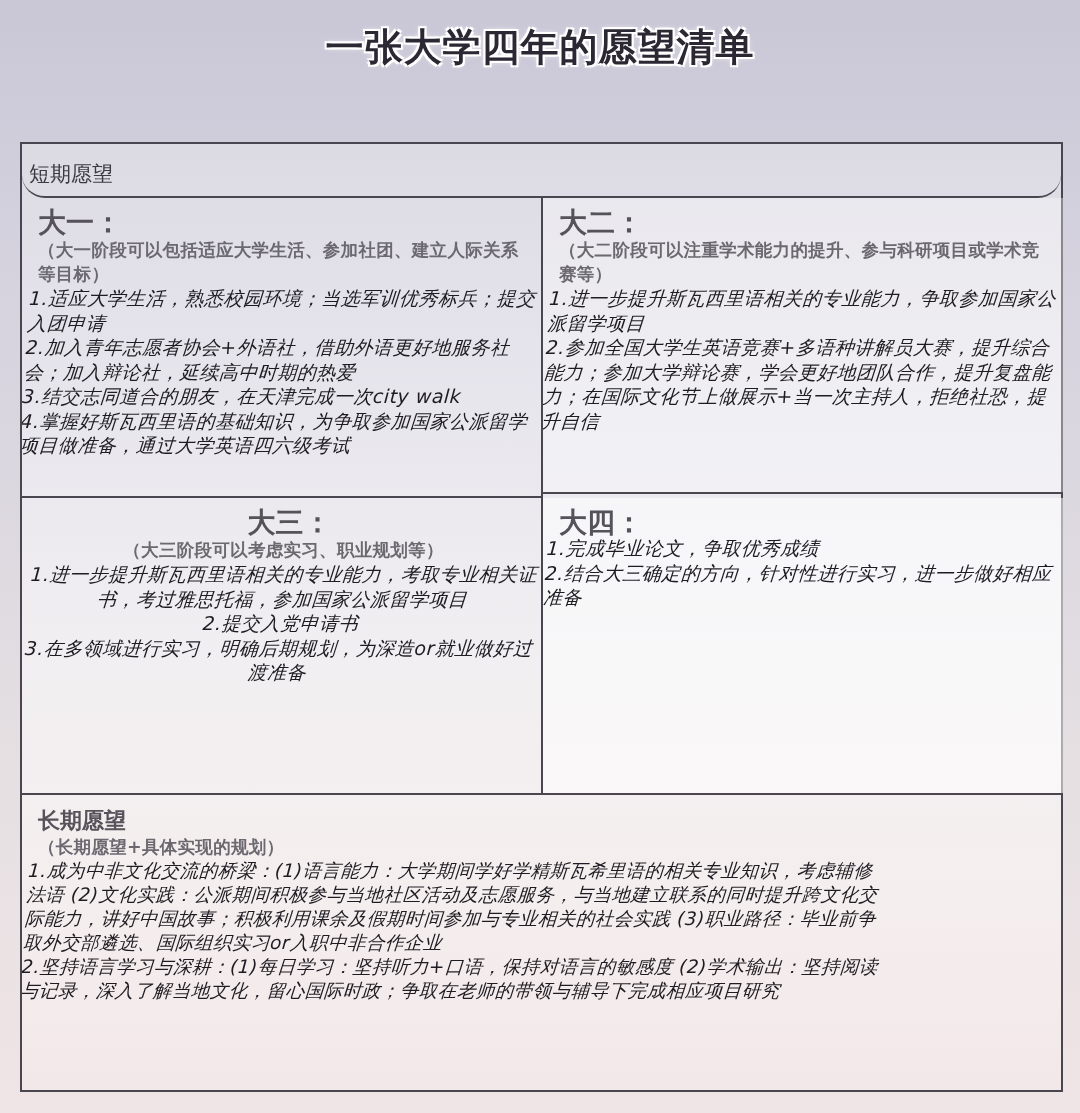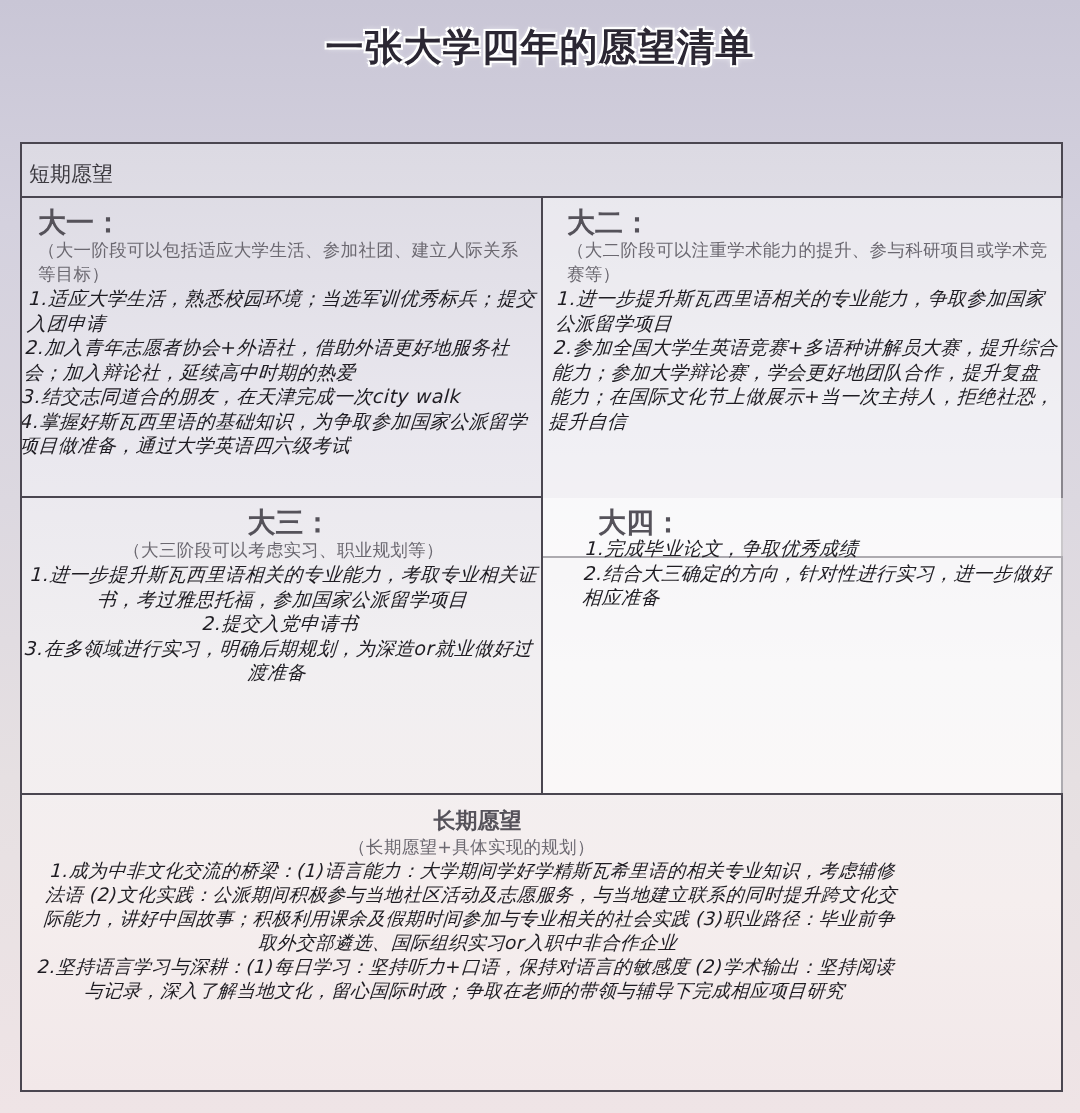--- a/index.html
+++ b/index.html
@@ -16,36 +16,36 @@
   }
   .sheet {
     position:absolute; left:20px; top:142px; width:1043px; height:950px;
     border:2px solid #4a4650; box-sizing:border-box;
     background: linear-gradient(180deg, #dcdae3 0%, #e9e7ee 30%, #f1eff1 55%, #f5eeee 80%, #f2e8e9 100%);
   }
   .hdr {
     position:absolute; left:0; top:0; right:0; height:54px;
     border-bottom:2px solid #4a4650;
     font-family: "DejaVu Serif", serif; font-size:21px; color:#3c3a40;
-    padding:16px 0 0 7px; box-sizing:border-box;
+    padding:16px 0 0 7px; box-sizing:border-box;border-radius:23px;
   }
   .cell { position:absolute; box-sizing:border-box; overflow:hidden; }
   .c1 { left:0; top:54px; width:521px; height:300px; border-right:2px solid #4a4650; border-bottom:2px solid #4a4650; }
-  .c2 { left:521px; top:54px; width:520px; height:360px; border-bottom:2px solid #4a4650;padding-left:8px; }
+  .c2 { left:521px; top:54px; width:520px; height:296px; border-bottom:2px solid #4a4650; }
   .c3 { left:0; top:354px; width:521px; height:297px; border-right:2px solid #4a4650; border-bottom:2px solid #4a4650;text-align:center; }
-  .c4 { left:521px; top:354px; width:520px; height:297px; border-bottom:2px solid #4a4650; background:rgba(255,255,255,0.55);padding-left:39px; }
-  .c5 { left:13px; top:651px; width:869px; height:295px;text-align:center; }
+  .c4 { left:521px; top:354px; width:520px; height:297px; border-bottom:2px solid #4a4650; background:rgba(255,255,255,0.55); }
+  .c5 { left:0; top:651px; width:869px; height:295px; }
   .c2 { background:rgba(255,255,255,0.35); }
   .yr {
     font-family: "DejaVu Serif", serif; font-size:28px; color:#55525a; font-weight:bold;
     margin:12px 0 0 16px; line-height:26px;
   }
   .hint {
     font-family: "DejaVu Sans", sans-serif; font-size:17.5px; color:#6b6870;
-    margin:2px 12px 0 16px; line-height:24px; letter-spacing:0.3px;
+    margin:2px 12px 0 16px; line-height:24px; letter-spacing:0.3px;font-weight:bold;
   }
   .hw {
     font-family: "DejaVu Sans", sans-serif; font-size:19px; color:#1e1c22;
     margin:0 4px 0 2px; line-height:24.5px; font-style:italic; letter-spacing:0.5px;
     transform: skewX(-4deg);
   }
   .hw p { margin:0; }
   .lt .yr { font-size:22px; }
   .lt .hw { line-height:24px; font-size:18.5px; }
 </style>

